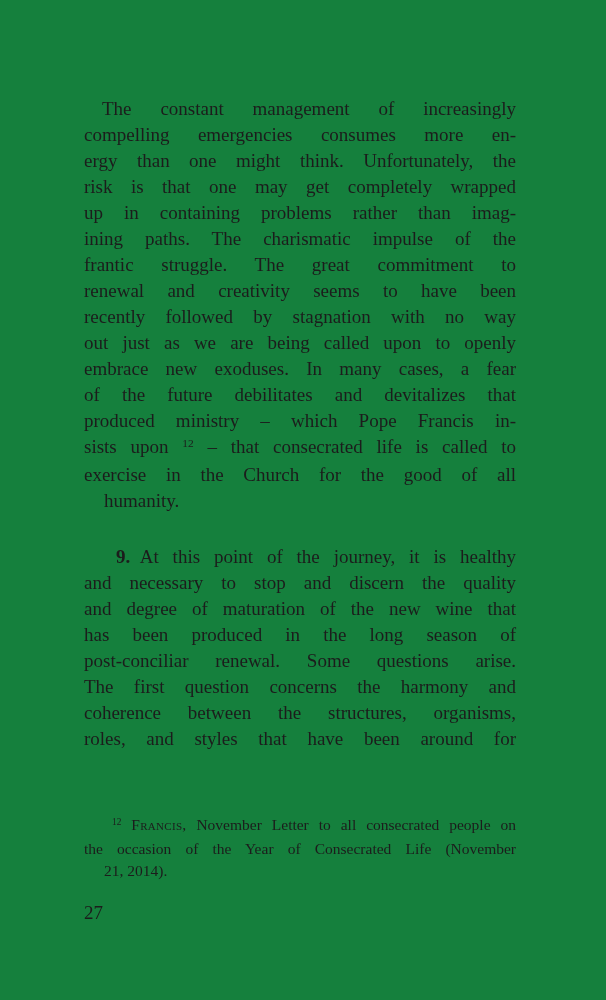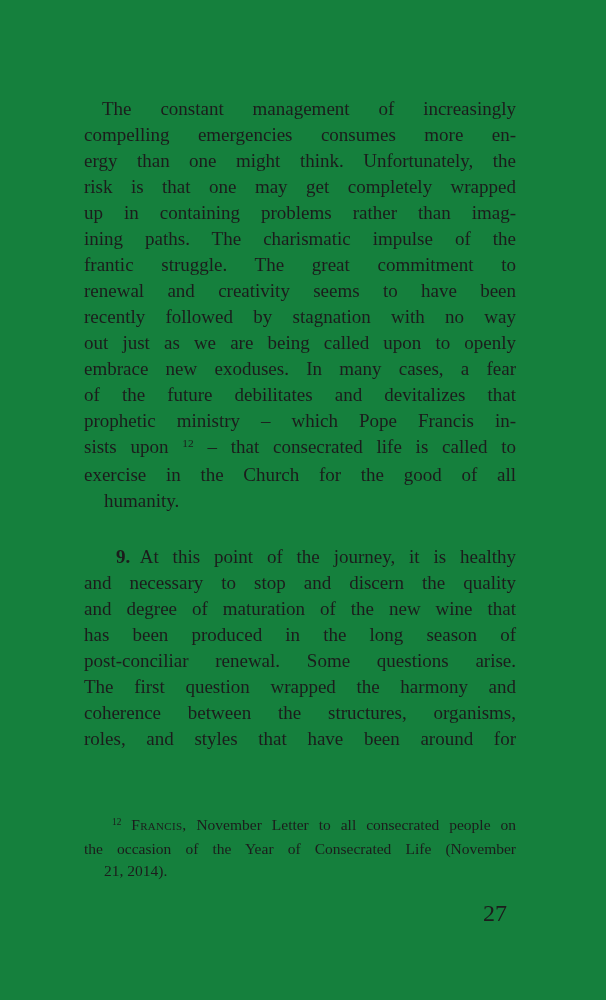--- a/index.html
+++ b/index.html
@@ -47,22 +47,21 @@
     top: 814px;
     width: 432px;
     font-size: 15.5px;
     line-height: 22px;
   }
   .page-number {
     position: absolute;
     left: 84px;
     top: 900px;
     width: 423px;
-    text-align: right;
-    font-size: 24px;
+    font-size: 19px;
     line-height: 26px;
   }
 </style>
 </head>
 <body style="color: rgb(28, 28, 28);">
 
 <div class="book-page" style="background: #15803d;">
   <div class="body-text">
       <div class="paragraph">
         <div class="line" style="padding-left: 18px;"><span>The constant management of increasingly</span></div>
@@ -70,32 +69,32 @@
         <div class="line"><span>ergy than one might think. Unfortunately, the</span></div>
         <div class="line"><span>risk is that one may get completely wrapped</span></div>
         <div class="line"><span>up in containing problems rather than imag-</span></div>
         <div class="line"><span>ining paths. The charismatic impulse of the</span></div>
         <div class="line"><span>frantic struggle. The great commitment to</span></div>
         <div class="line"><span>renewal and creativity seems to have been</span></div>
         <div class="line"><span>recently followed by stagnation with no way</span></div>
         <div class="line"><span>out just as we are being called upon to openly</span></div>
         <div class="line"><span>embrace new exoduses. In many cases, a fear</span></div>
         <div class="line"><span>of the future debilitates and devitalizes that</span></div>
-        <div class="line"><span>prophetic ministry – which Pope Francis in-</span></div>
+        <div class="line"><span>produced ministry – which Pope Francis in-</span></div>
         <div class="line"><span>sists upon </span><span class="seg-sup">12</span><span> – that consecrated life is called to</span></div>
         <div class="line"><span>exercise in the Church for the good of all</span></div>
         <div class="line line-last"><span>humanity.</span></div>
       </div>
       <div class="paragraph">
         <div class="line" style="padding-left: 32px;"><span class="seg-bold">9.</span><span> At this point of the journey, it is healthy</span></div>
         <div class="line"><span>and necessary to stop and discern the quality</span></div>
         <div class="line"><span>and degree of maturation of the </span><span class="seg-italic">new wine</span><span> that</span></div>
         <div class="line"><span>has been produced in the long season of</span></div>
         <div class="line"><span>post-conciliar renewal. Some questions arise.</span></div>
-        <div class="line"><span>The first question wrapped the harmony and</span></div>
+        <div class="line"><span>The first question concerns the harmony and</span></div>
         <div class="line"><span>coherence between the structures, organisms,</span></div>
         <div class="line"><span>roles, and styles that have been around for</span></div>
       </div>
     </div>
   <div class="footnote">
       <div class="line" style="padding-left: 28px;"><span class="seg-sup">12</span><span> </span><span class="seg-sc">Francis,</span><span> </span><span class="seg-italic">November Letter</span><span> to all consecrated people on</span></div>
       <div class="line"><span>the occasion of the Year of Consecrated Life (November</span></div>
       <div class="line line-last"><span>21, 2014).</span></div>
     </div>
   <div class="page-number">27</div>

